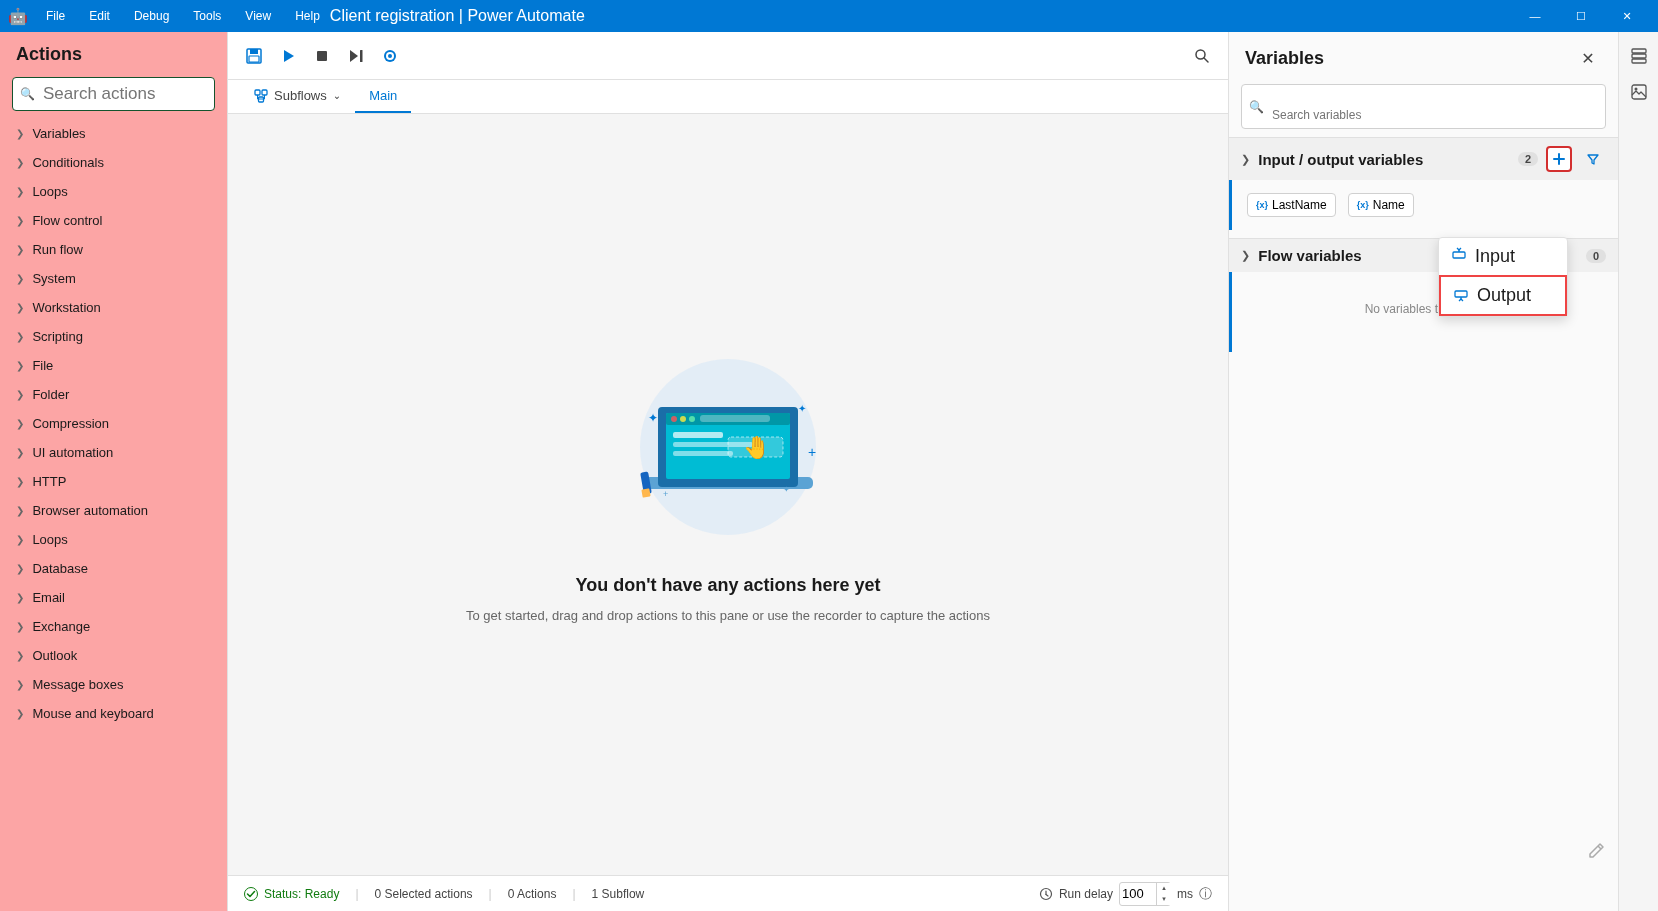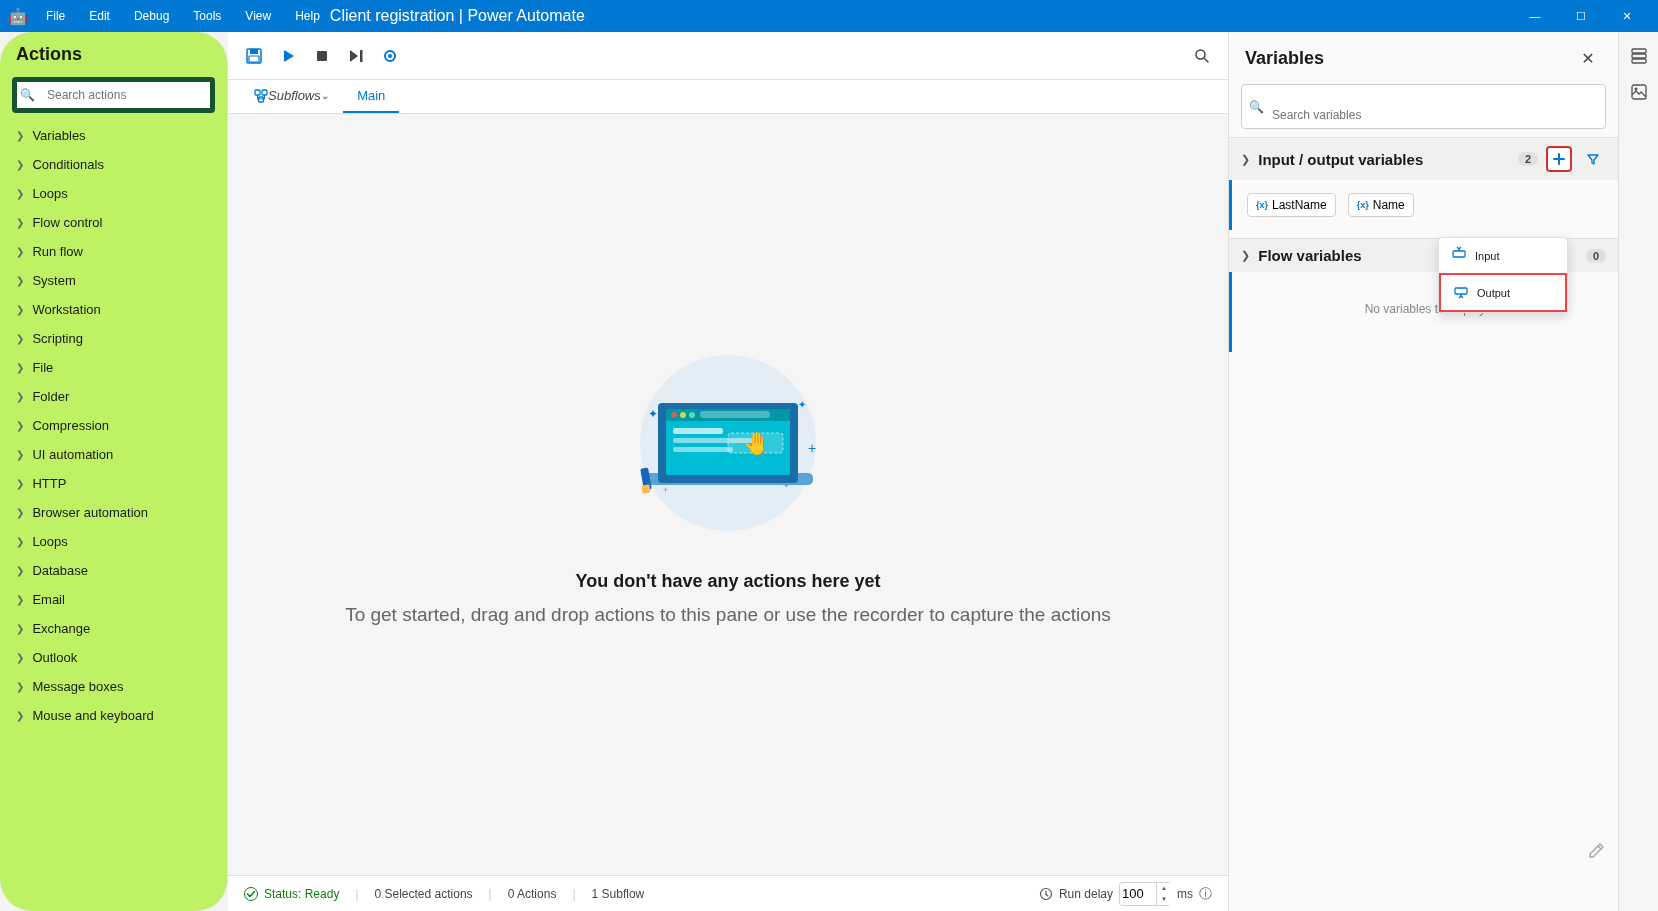--- a/index.html
+++ b/index.html
@@ -41,43 +41,42 @@
       color: white;
     }
     .titlebar-icon-area { display: flex; align-items: center; gap: 8px; margin-right: 8px; }
 
     
     .app-body { display: flex; height: calc(911px - 32px); }
 
     
     .actions-panel {
       width: 228px;
-      background: #bef264;
+      background: #fca5a5;
       border-right: 1px solid #e0e0e0;
       display: flex;
       flex-direction: column;
       flex-shrink: 0;
-      border-radius: 32px;
     }
     .panel-header {
       padding: 12px 16px 8px;
       font-size: 18px;
       font-weight: 600;
       color: #1a1a1a;
     }
     .search-box {
       margin: 4px 12px 8px;
       position: relative;
     }
     .search-box input {
       width: 100%;
       padding: 6px 8px 6px 30px;
-      border: 5px solid #14532d;
+      border: 1px solid #14532d;
       border-radius: 4px;
-      font-size: 12px;
+      font-size: 17px;
       background: white;
       outline: none;
       color: #555;
     }
     .search-icon-inside {
       position: absolute;
       left: 8px;
       top: 50%;
       transform: translateY(-50%);
       color: #666;
@@ -143,26 +142,26 @@
     .tabs-bar {
       background: white;
       border-bottom: 1px solid #e0e0e0;
       display: flex;
       align-items: flex-end;
       padding: 0 12px;
     }
     .subflows-tab {
       display: flex;
       align-items: center;
+      gap: 6px;
       padding: 8px 14px;
       cursor: pointer;
       color: #444;
       font-size: 13px;
       border-bottom: 2px solid transparent;
-      font-style: italic;
     }
     .main-tab {
       padding: 8px 14px;
       cursor: pointer;
       color: #0078d4;
       font-size: 13px;
       border-bottom: 2px solid #0078d4;
       font-weight: 500;
     }
     .canvas-area {
@@ -178,21 +177,21 @@
       flex-direction: column;
       align-items: center;
       gap: 12px;
     }
     .empty-state-title {
       font-size: 18px;
       font-weight: 600;
       color: #1a1a1a;
     }
     .empty-state-subtitle {
-      font-size: 19px;
+      font-size: 13px;
       color: #666;
       text-align: center;
     }
 
     
     .laptop-illustration {
       width: 280px;
       height: 200px;
       margin-bottom: 16px;
     }
@@ -360,21 +359,21 @@
       box-shadow: 0 4px 12px rgba(0,0,0,0.15);
       z-index: 100;
       width: 130px;
     }
     .dropdown-item {
       display: flex;
       align-items: center;
       padding: 8px 12px;
       cursor: pointer;
       gap: 8px;
-      font-size: 11px;
+      font-size: 18px;
       color: #1a1a1a;
     }
     .dropdown-item.highlighted {
       border: 2px solid #ef4444;
       background: white;
     }
     .dropdown-item-icon { color: #0078d4; font-size: 14px; }
     .variable-tag {
       display: inline-flex;
       align-items: center;

